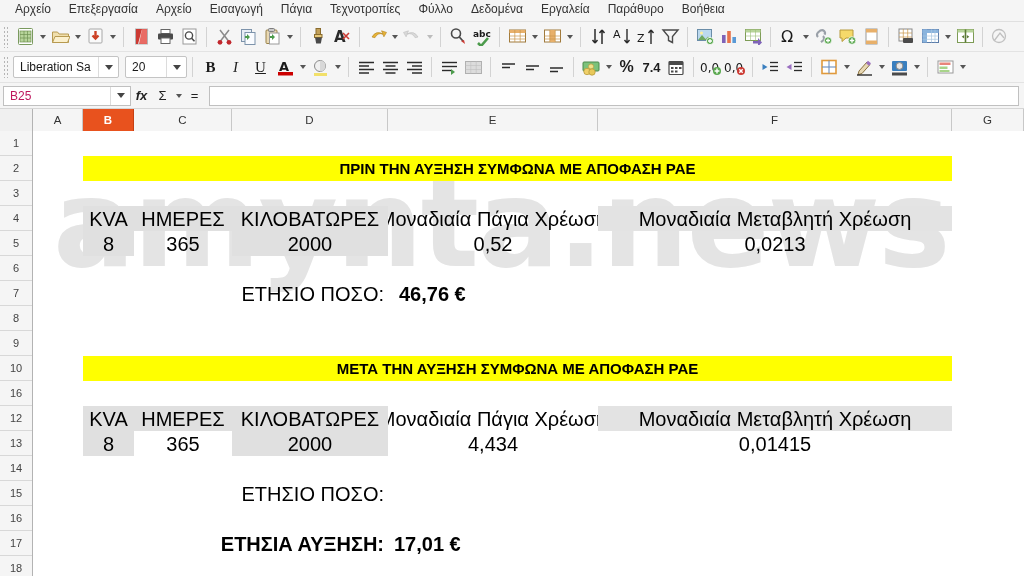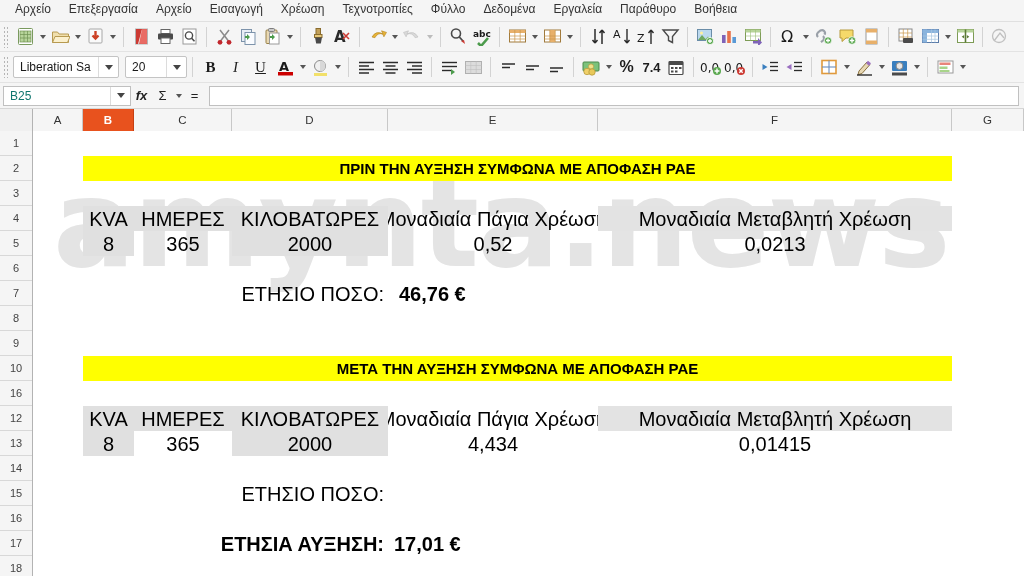--- a/index.html
+++ b/index.html
@@ -117,21 +117,21 @@
   }
   .namebox {
     width: 128px; height: 20px;
     background: #fff;
     border: 1px solid #c0c0c0;
     display: flex; align-items: center;
     flex: 0 0 auto;
   }
   .namebox .nbval {
     flex: 1; padding-left: 6px;
-    font-size: 12px; color: #0f766e;
+    font-size: 12px; color: #be185d;
   }
   .namebox .nbdd {
     width: 20px; height: 18px;
     border-left: 1px solid #dcdcdc;
     display: flex; align-items: center; justify-content: center;
   }
   .namebox .nbdd::after {
     content:"";
     border-left: 4px solid transparent;
     border-right: 4px solid transparent;
@@ -253,21 +253,21 @@
   .cell.shade-lite { background: #e3e3e3; }
 </style>
 </head>
 <body>
 
 <div class="menubar">
   <div class="mi">Αρχείο</div>
   <div class="mi">Επεξεργασία</div>
   <div class="mi">Αρχείο</div>
   <div class="mi">Εισαγωγή</div>
-  <div class="mi">Χρέωση</div>
+  <div class="mi">Πάγια</div>
   <div class="mi">Τεχνοτροπίες</div>
   <div class="mi">Φύλλο</div>
   <div class="mi">Δεδομένα</div>
   <div class="mi">Εργαλεία</div>
   <div class="mi">Παράθυρο</div>
   <div class="mi">Βοήθεια</div>
 </div>
 
 <div class="toolbar">
   <div class="grip"></div>

